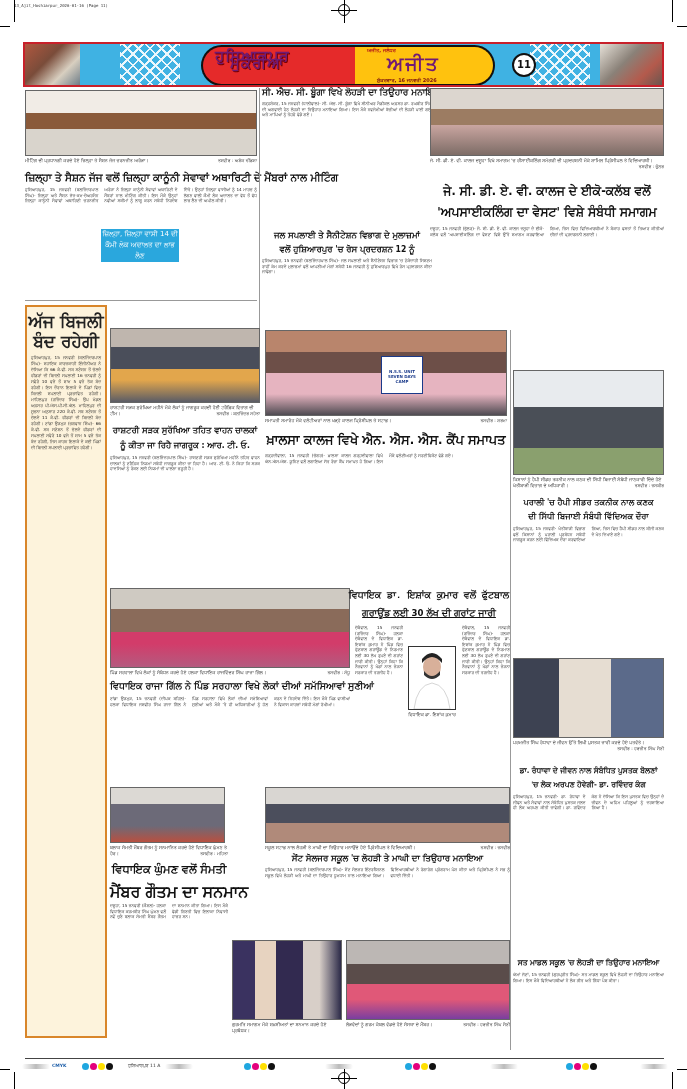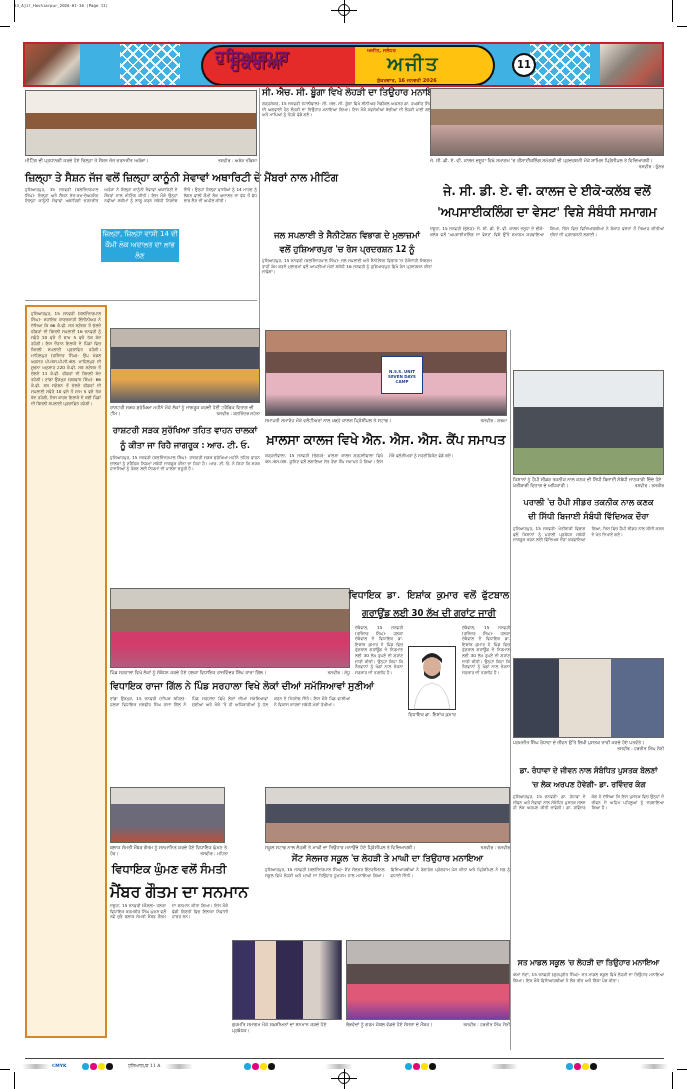--- a/index.html
+++ b/index.html
@@ -17,21 +17,21 @@
   .masthead { position: absolute; left: 23px; top: 42px; width: 641px; height: 45px; border: 2px solid #c8202a; background: #3fb2e3; overflow: hidden; }
   .mh-photo { position: absolute; top: 0; height: 100%; background: linear-gradient(135deg,#b0573f,#7a4c3a 40%,#d8cfc0 70%,#6e7d88); }
   .mh-diamonds { position: absolute; top: 0; height: 100%; background:
       repeating-linear-gradient(45deg, transparent 0 6px, #fff 6px 8px),
       repeating-linear-gradient(-45deg, transparent 0 6px, #fff 6px 8px); opacity: .9; }
   .mh-red { position: absolute; left: 176px; top: 1px; width: 160px; height: 41px; background: #e52a2a; border-radius: 22px 0 0 22px; border: 2px solid #111; border-right: none; }
   .mh-yellow { position: absolute; left: 330px; top: 1px; width: 140px; height: 41px; background: #ffc20e; border-radius: 0 22px 22px 0; border: 2px solid #111; border-left: none; }
   .mh-title1, .mh-title2 { position: absolute; left: 190px; color: #701a75; font-weight: bold; font-size: 15px; text-shadow: 1px 1px 0 #7a0000; letter-spacing: 1px; }
   .mh-title1 { top: 3px; } .mh-title2 { top: 10px; left: 205px; }
   .mh-small { position: absolute; left: 342px; top: 3px; font-size: 5px; color: #b0121a; font-weight: bold; }
-  .mh-ajit { position: absolute; left: 362px; top: 8px; font-size: 19px; font-weight: bold; color: #14532d; letter-spacing: 2px; }
+  .mh-ajit { position: absolute; left: 362px; top: 8px; font-size: 19px; font-weight: bold; color: #701a75; letter-spacing: 2px; }
   .mh-date { position: absolute; left: 352px; top: 33px; font-size: 5px; color: #7a1010; font-weight: bold; }
   .mh-page { position: absolute; left: 487px; top: 9px; width: 24px; height: 24px; border-radius: 50%; background: #fff; border: 2px solid #111; font-size: 10px; font-weight: bold; text-align: center; line-height: 20px; }
 
   
   .photo { position: absolute; border: 1px solid #666; overflow: hidden; }
   .caption { position: absolute; font-size: 4.6px; line-height: 6px; color: #222; }
   .credit { float: right; font-size: 4.4px; }
   .hl { position: absolute; font-weight: bold; color: #111; text-align: center; white-space: nowrap; font-family: "DejaVu Sans Condensed", "DejaVu Sans", sans-serif; }
   .body { position: absolute; font-size: 4.2px; line-height: 5.6px; color: #222; text-align: justify; overflow: hidden; column-gap: 6px; }
   .rule-v { position: absolute; width: 1px; background: #999; }
@@ -93,20 +93,21 @@
 
 <div class="photo" style="left:430px;top:88px;width:234px;height:68px;background:linear-gradient(180deg,#dcd6cf 0 30%,#9c7c62 30% 55%,#c9a5a0 55%,#7d6c66);"></div>
 <div class="caption" style="left:430px;top:158px;width:234px;"><span>ਜੇ. ਸੀ. ਡੀ. ਏ. ਵੀ. ਕਾਲਜ ਦਸੂਹਾ ਵਿਖੇ ਸਮਾਗਮ 'ਚ ਰੀਸਾਈਕਲਿੰਗ ਸਮੱਗਰੀ ਦੀ ਪ੍ਰਦਰਸ਼ਨੀ ਮੌਕੇ ਸ਼ਾਮਿਲ ਪ੍ਰਿੰਸੀਪਲ ਤੇ ਵਿਦਿਆਰਥੀ।</span><span class="credit">ਤਸਵੀਰ : ਭੁੱਲਰ</span></div>
 <div class="hl" style="left:430px;top:183px;width:234px;font-size:12.5px;">ਜੇ. ਸੀ. ਡੀ. ਏ. ਵੀ. ਕਾਲਜ ਦੇ ਈਕੋ-ਕਲੱਬ ਵਲੋਂ</div>
 <div class="hl" style="left:430px;top:204px;width:234px;font-size:12.5px;">'ਅਪਸਾਈਕਲਿੰਗ ਦਾ ਵੇਸਟ' ਵਿਸ਼ੇ ਸੰਬੰਧੀ ਸਮਾਗਮ</div>
 <div class="body" style="left:430px;top:226px;width:234px;height:100px;column-count:2;">ਦਸੂਹਾ, 15 ਜਨਵਰੀ (ਭੁੱਲਰ)- ਜੇ. ਸੀ. ਡੀ. ਏ. ਵੀ. ਕਾਲਜ ਦਸੂਹਾ ਦੇ ਈਕੋ-ਕਲੱਬ ਵਲੋਂ 'ਅਪਸਾਈਕਲਿੰਗ ਦਾ ਵੇਸਟ' ਵਿਸ਼ੇ ਉੱਤੇ ਸਮਾਗਮ ਕਰਵਾਇਆ ਗਿਆ, ਜਿਸ ਵਿਚ ਵਿਦਿਆਰਥੀਆਂ ਨੇ ਬੇਕਾਰ ਵਸਤਾਂ ਤੋਂ ਤਿਆਰ ਕੀਤੀਆਂ ਚੀਜ਼ਾਂ ਦੀ ਪ੍ਰਦਰਸ਼ਨੀ ਲਗਾਈ।</div>
 
 <div class="rule-h" style="left:25px;top:300px;width:232px;"></div>
 
 <div class="sidebar-box">
+  <div class="sidebar-title">ਅੱਜ ਬਿਜਲੀ ਬੰਦ ਰਹੇਗੀ</div>
   <div class="sidebar-body">ਹੁਸ਼ਿਆਰਪੁਰ, 15 ਜਨਵਰੀ (ਬਲਜਿੰਦਰਪਾਲ ਸਿੰਘ)- ਸਹਾਇਕ ਕਾਰਜਕਾਰੀ ਇੰਜੀਨੀਅਰ ਨੇ ਦੱਸਿਆ ਕਿ 66 ਕੇ.ਵੀ. ਸਬ ਸਟੇਸ਼ਨ ਤੋਂ ਚੱਲਦੇ ਫੀਡਰਾਂ ਦੀ ਬਿਜਲੀ ਸਪਲਾਈ 16 ਜਨਵਰੀ ਨੂੰ ਸਵੇਰੇ 10 ਵਜੇ ਤੋਂ ਸ਼ਾਮ 5 ਵਜੇ ਤੱਕ ਬੰਦ ਰਹੇਗੀ। ਇਸ ਦੌਰਾਨ ਇਲਾਕੇ ਦੇ ਪਿੰਡਾਂ ਵਿਚ ਬਿਜਲੀ ਸਪਲਾਈ ਪ੍ਰਭਾਵਿਤ ਰਹੇਗੀ। ਮਾਹਿਲਪੁਰ (ਰਜਿੰਦਰ ਸਿੰਘ)- ਉਪ ਮੰਡਲ ਅਫ਼ਸਰ ਪੀ.ਐਸ.ਪੀ.ਸੀ.ਐਲ. ਮਾਹਿਲਪੁਰ ਦੀ ਸੂਚਨਾ ਅਨੁਸਾਰ 220 ਕੇ.ਵੀ. ਸਬ ਸਟੇਸ਼ਨ ਤੋਂ ਚੱਲਦੇ 11 ਕੇ.ਵੀ. ਫੀਡਰਾਂ ਦੀ ਬਿਜਲੀ ਬੰਦ ਰਹੇਗੀ। ਟਾਂਡਾ ਉੜਮੁੜ (ਭਗਵਾਨ ਸਿੰਘ)- 66 ਕੇ.ਵੀ. ਸਬ ਸਟੇਸ਼ਨ ਤੋਂ ਚੱਲਦੇ ਫੀਡਰਾਂ ਦੀ ਸਪਲਾਈ ਸਵੇਰੇ 10 ਵਜੇ ਤੋਂ ਸ਼ਾਮ 5 ਵਜੇ ਤੱਕ ਬੰਦ ਰਹੇਗੀ, ਜਿਸ ਕਾਰਨ ਇਲਾਕੇ ਦੇ ਕਈ ਪਿੰਡਾਂ ਦੀ ਬਿਜਲੀ ਸਪਲਾਈ ਪ੍ਰਭਾਵਿਤ ਰਹੇਗੀ।</div>
 </div>
 
 <div class="photo" style="left:110px;top:328px;width:150px;height:75px;background:linear-gradient(180deg,#bfb6ae 0 25%,#4a4e5a 25% 55%,#e2a64c 55% 70%,#5a5c66);"></div>
 <div class="caption" style="left:110px;top:405px;width:150px;"><span>ਰਾਸ਼ਟਰੀ ਸੜਕ ਸੁਰੱਖਿਆ ਮਹੀਨੇ ਮੌਕੇ ਲੋਕਾਂ ਨੂੰ ਜਾਗਰੂਕ ਕਰਦੀ ਹੋਈ ਟਰੈਫ਼ਿਕ ਵਿਭਾਗ ਦੀ ਟੀਮ।</span><span class="credit">ਤਸਵੀਰ : ਬਲਜਿੰਦਰ ਸਹੋਤਾ</span></div>
 <div class="hl" style="left:110px;top:425px;width:150px;font-size:8.5px;">ਰਾਸ਼ਟਰੀ ਸੜਕ ਸੁਰੱਖਿਆ ਤਹਿਤ ਵਾਹਨ ਚਾਲਕਾਂ</div>
 <div class="hl" style="left:110px;top:440px;width:150px;font-size:8.5px;">ਨੂੰ ਕੀਤਾ ਜਾ ਰਿਹੈ ਜਾਗਰੂਕ : ਆਰ. ਟੀ. ਓ.</div>
 <div class="body" style="left:110px;top:455px;width:150px;height:120px;">ਹੁਸ਼ਿਆਰਪੁਰ, 15 ਜਨਵਰੀ (ਬਲਜਿੰਦਰਪਾਲ ਸਿੰਘ)- ਰਾਸ਼ਟਰੀ ਸੜਕ ਸੁਰੱਖਿਆ ਮਹੀਨੇ ਤਹਿਤ ਵਾਹਨ ਚਾਲਕਾਂ ਨੂੰ ਟਰੈਫ਼ਿਕ ਨਿਯਮਾਂ ਸਬੰਧੀ ਜਾਗਰੂਕ ਕੀਤਾ ਜਾ ਰਿਹਾ ਹੈ। ਆਰ. ਟੀ. ਓ. ਨੇ ਕਿਹਾ ਕਿ ਸੜਕ ਹਾਦਸਿਆਂ ਨੂੰ ਰੋਕਣ ਲਈ ਨਿਯਮਾਂ ਦੀ ਪਾਲਣਾ ਜ਼ਰੂਰੀ ਹੈ।</div>
 
 <div class="photo" style="left:265px;top:330px;width:242px;height:86px;background:linear-gradient(180deg,#b9856c 0 25%,#6d4f48 25% 50%,#e6b4c0 50% 75%,#4f4b52);">

